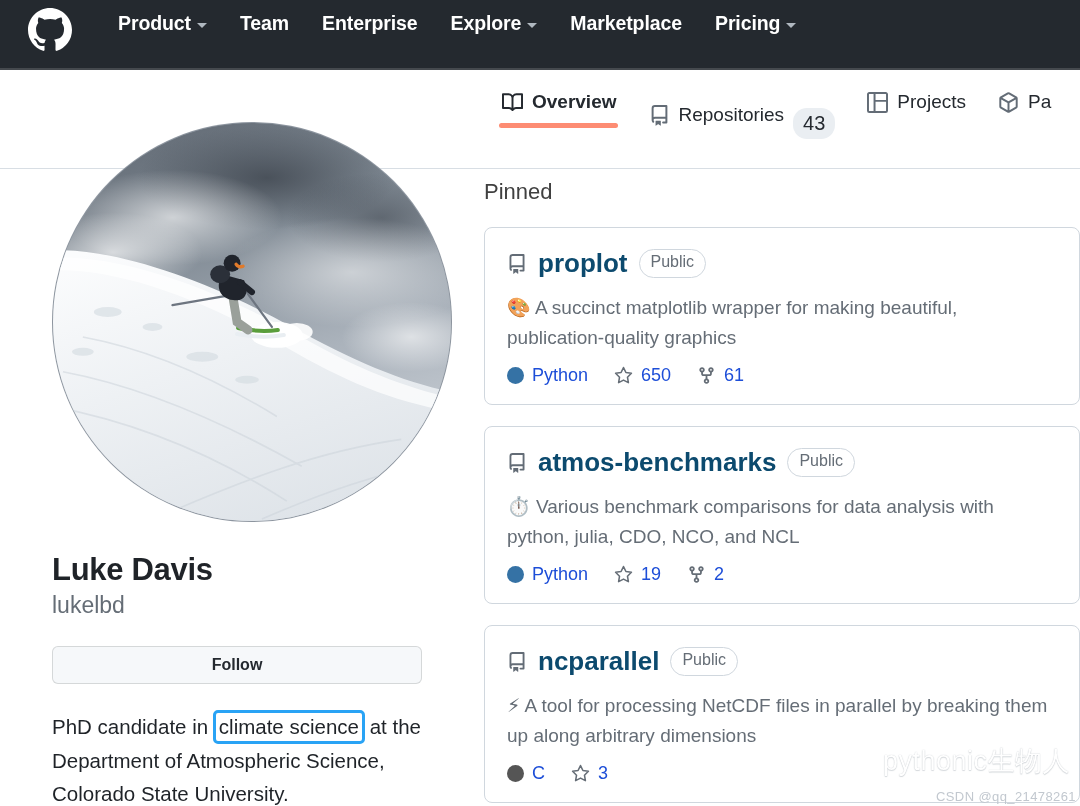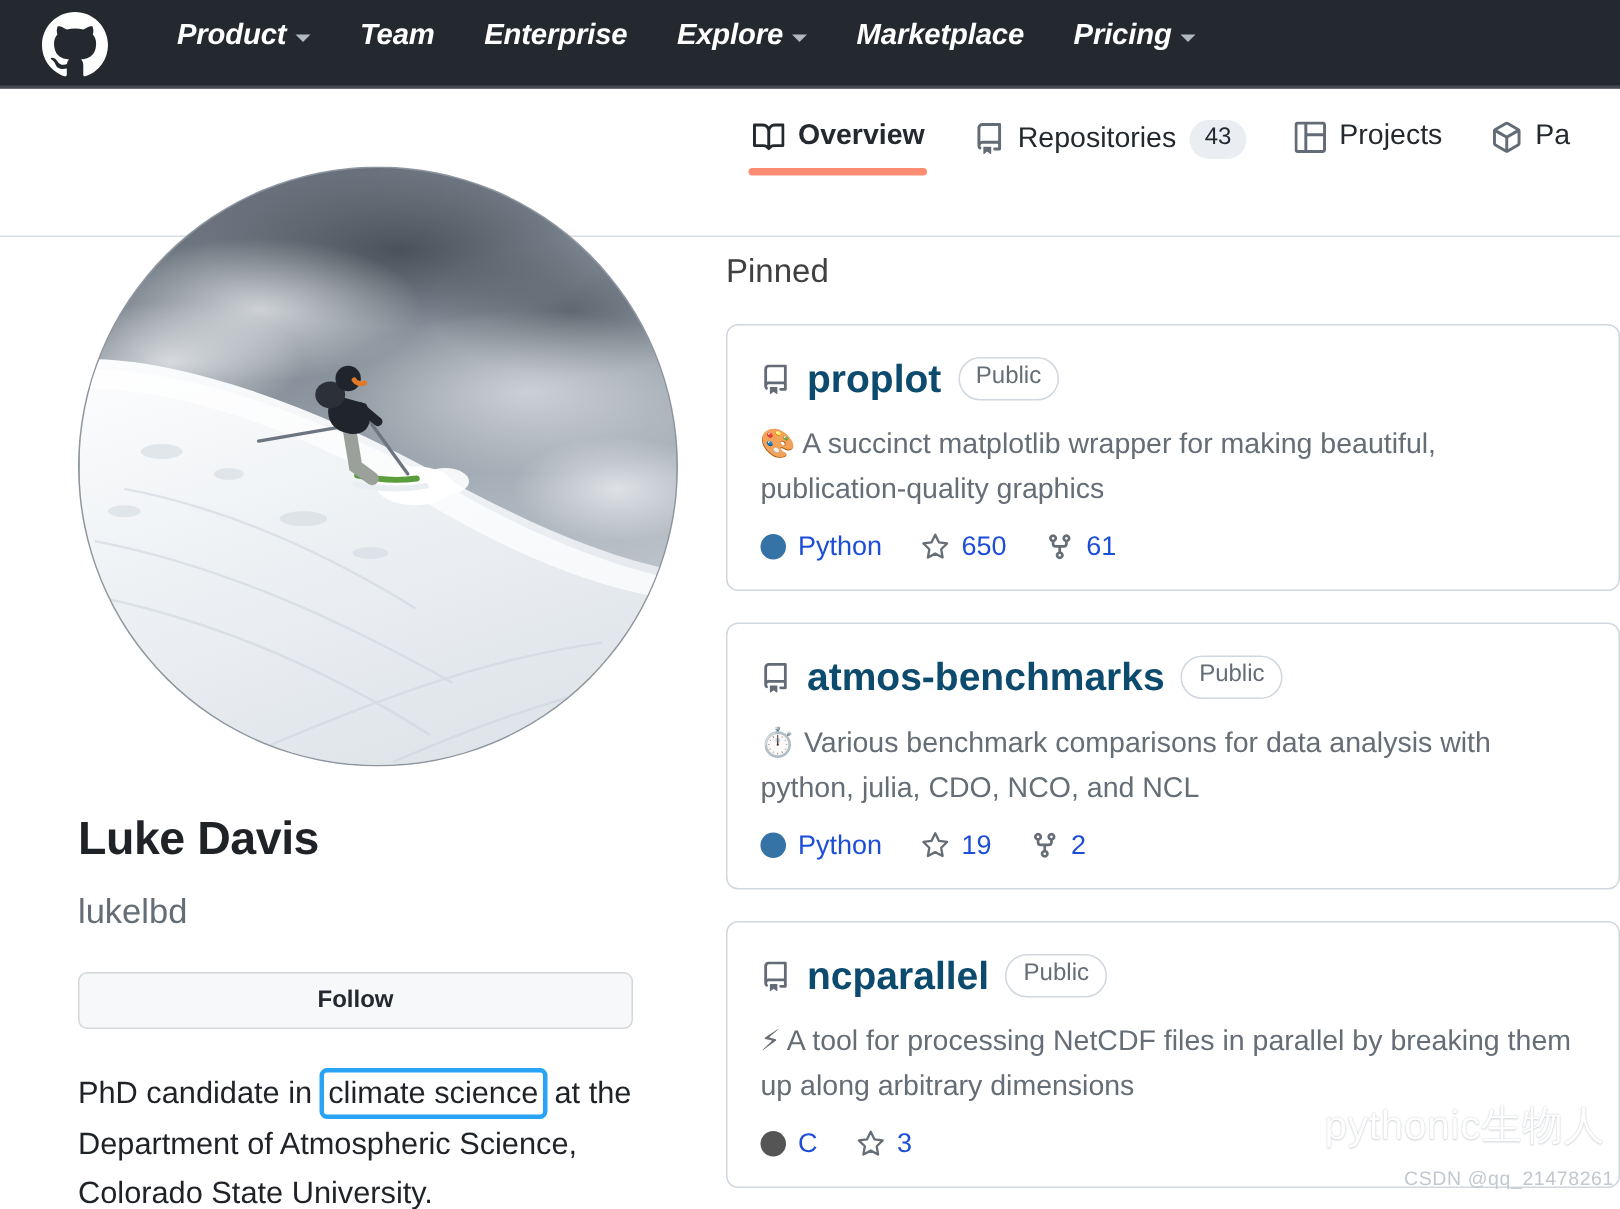--- a/index.html
+++ b/index.html
@@ -9,27 +9,26 @@
     height: 806px;
     overflow: hidden;
     background: #ffffff;
     font-family: "Liberation Sans", sans-serif;
     color: #24292f;
     -webkit-font-smoothing: antialiased;
   }
 
   
   .gh-header {
-    height: 59px;
+    height: 70px;
     background: #24292f;
     display: flex;
     align-items: flex-start;
     padding: 8px 0 0 0;
     position: relative;
-    font-style: italic;
   }
   .gh-logo {
     width: 44px; height: 44px;
     margin-left: 28px;
     flex: 0 0 auto;
   }
   .gh-logo svg { display: block; width: 44px; height: 44px; }
   .gh-nav {
     display: flex;
     align-items: center;
@@ -98,21 +97,21 @@
     line-height: 1.25;
     font-weight: bold;
     color: #1f2328;
     letter-spacing: -0.3px;
   }
   .profile-login {
     font-size: 23px;
     line-height: 1.3;
     color: #656d76;
     font-weight: 400;
-    margin-top: 14px;
+    margin-top: 1px;
   }
   .follow-btn {
     margin-top: 25px;
     width: 370px;
     height: 38px;
     border: 1px solid rgba(27,31,36,.15);
     border-radius: 6px;
     background: #f6f8fa;
     color: #24292f;
     font-size: 16px;
@@ -178,24 +177,25 @@
     height: 5px;
     border-radius: 6px;
     background: #fd8c73;
   }
   .tab-icon { color: #636c76; display: flex; align-items: center; }
   .tab.active .tab-icon { color: #24292f; }
   .counter {
     background: #eaeef2;
     color: #24292f;
     border-radius: 14px;
-    font-size: 16px;
+    font-size: 20px;
     font-weight: 400;
     padding: 2px 10px 3px 10px;
     line-height: 1.3;
+    margin-top: 17px;
   }
 
   
   .pinned-title {
     font-size: 22px;
     color: #404040;
     margin: 27px 0 0 0;
     font-weight: 400;
   }
   .pin-list { margin-top: 22px; }

